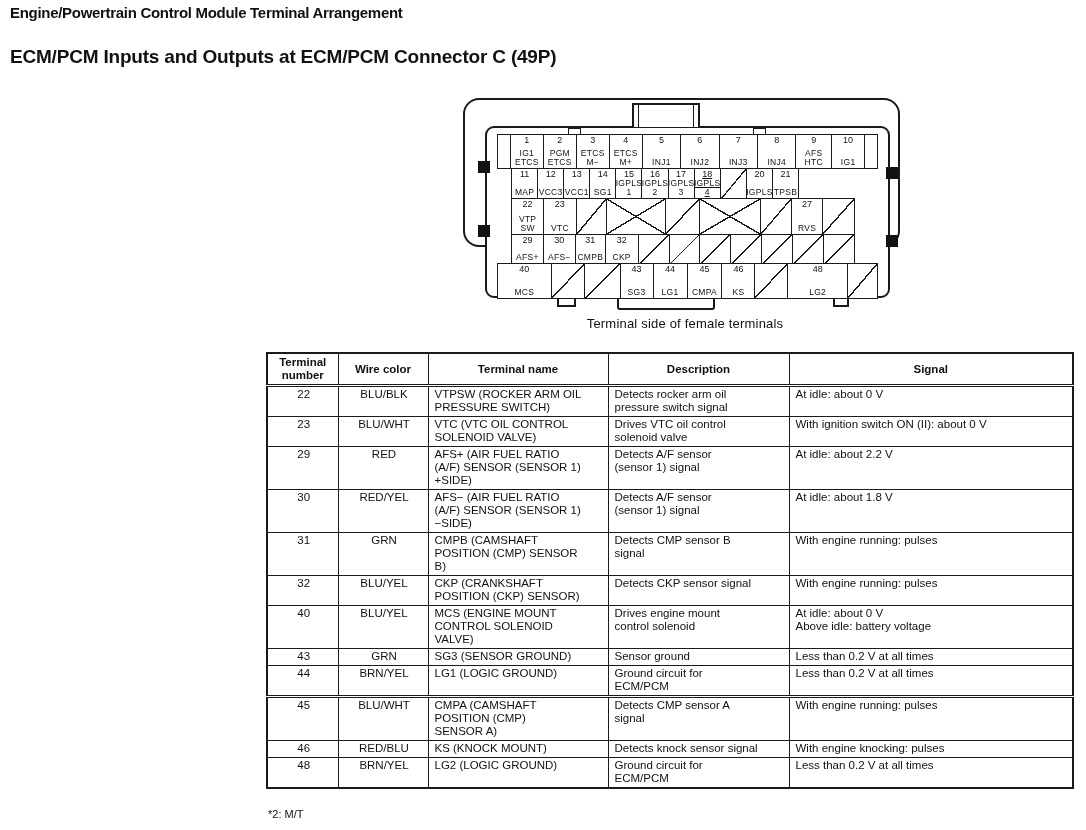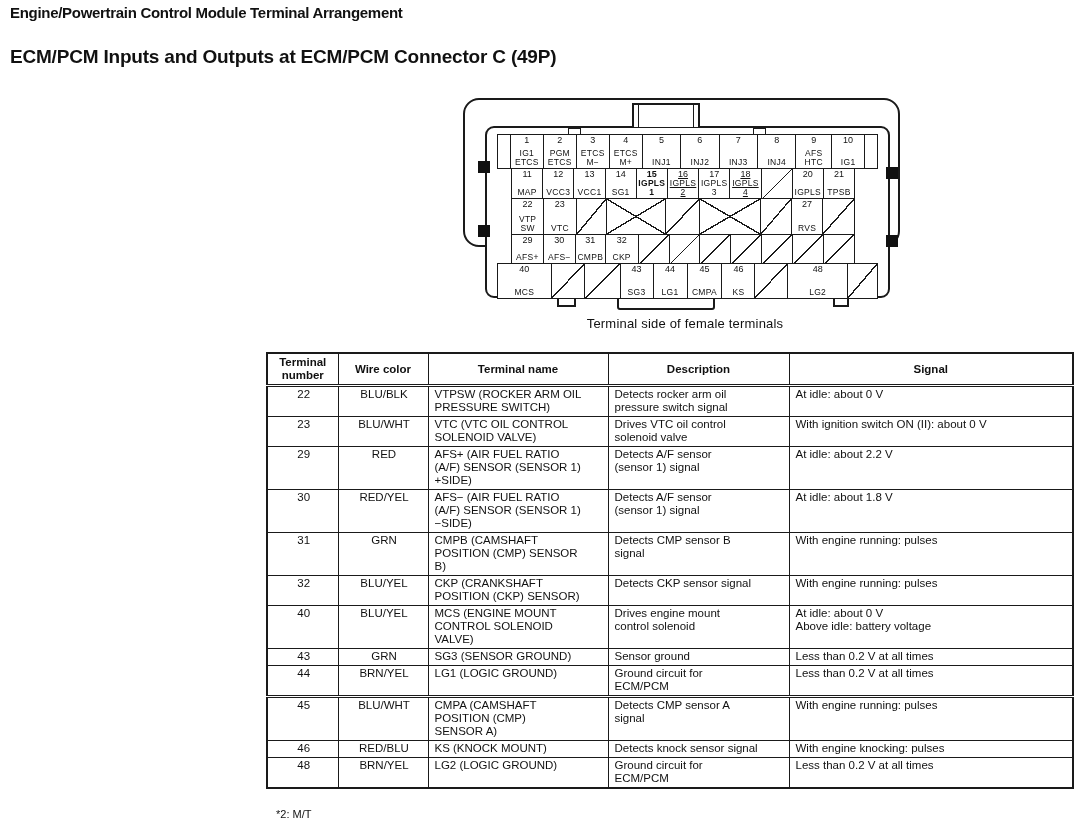--- a/index.html
+++ b/index.html
@@ -46,21 +46,21 @@
   .tab-bottom { position:absolute; border:2px solid #1a1a1a; background:#fff; z-index:0; }
   .tb1 { left:102px; top:196px; width:19px; height:16px; }
   .tb2 { left:162px; top:194px; width:98px; height:21px; border-radius:0 0 3px 3px; }
   .tb3 { left:378px; top:196px; width:16px; height:16px; }
 
   .pin-row {
     position:absolute; display:flex; align-items:stretch;
     border:1.5px solid #1a1a1a; background:#fff; z-index:3;
   }
   .r1 { left:42px; top:39px;    width:381px; height:35px; }
-  .r2 { left:56px; top:72.5px;  width:344px; height:32px; }
+  .r2 { left:56px; top:72.5px;  width:288px; height:32px; }
   .r3 { left:56px; top:103px;   width:344px; height:37px; }
   .r4 { left:56px; top:138.5px; width:344px; height:31px; }
   .r5 { left:42px; top:168px;   width:381px; height:36px; }
   .pcell {
     display:flex; flex-direction:column; justify-content:space-between; align-items:center;
     padding:1px 0; font-size:8.5px; line-height:1.08; text-align:center; overflow:hidden;
   }
   .pcell + .pcell { border-left:1.2px solid #1a1a1a; }
   .pn { font-size:9px; }
   .pl { white-space:pre-line; letter-spacing:0.3px; }
@@ -94,21 +94,21 @@
     padding:1px 4px 2px 6px; white-space:pre-line;
   }
   table.term { border:2px solid #1a1a1a; }
   table.term th {
     font-weight:bold; text-align:center; vertical-align:middle;
     padding:2px; border-bottom:3px double #1a1a1a;
   }
   td.c-num, td.c-wire { text-align:center; padding-left:2px; padding-right:2px; }
   tbody tr:nth-child(10) td { border-top:3px double #1a1a1a; }
   sup.fnote { font-size:8px; position:relative; top:-1px; }
-  .footnote { position:absolute; left:276px; top:808px; font-size:11px; }
+  .footnote { position:absolute; left:268px; top:808px; font-size:11px; }
 </style>
 </head>
 <body>
 
 <div class="title">Engine/Powertrain Control Module Terminal Arrangement</div>
 <div class="subtitle">ECM/PCM Inputs and Outputs at ECM/PCM Connector C (49P)</div>
 
 <div class="connector">
   <div class="shell"></div>
   <div class="tab-top">
@@ -183,26 +183,26 @@
         <div class="pl">VCC3</div>
       </div>
       <div class="pcell" style="flex: 31 1 0px;">
         <div class="pn">13</div>
         <div class="pl">VCC1</div>
       </div>
       <div class="pcell" style="flex: 31 1 0px;">
         <div class="pn">14</div>
         <div class="pl">SG1</div>
       </div>
-      <div class="pcell" style="flex: 31 1 0px; font-weight: bold;">
+      <div class="pcell" style="flex: 31 1 0px;">
         <div class="pn">15</div>
         <div class="pl">IGPLS
 1</div>
       </div>
-      <div class="pcell" style="flex: 31 1 0px; text-decoration: underline;">
+      <div class="pcell" style="flex: 31 1 0px;">
         <div class="pn">16</div>
         <div class="pl">IGPLS
 2</div>
       </div>
       <div class="pcell" style="flex: 31 1 0px;">
         <div class="pn">17</div>
         <div class="pl">IGPLS
 3</div>
       </div>
       <div class="pcell" style="flex: 31 1 0px; text-decoration: underline;">

